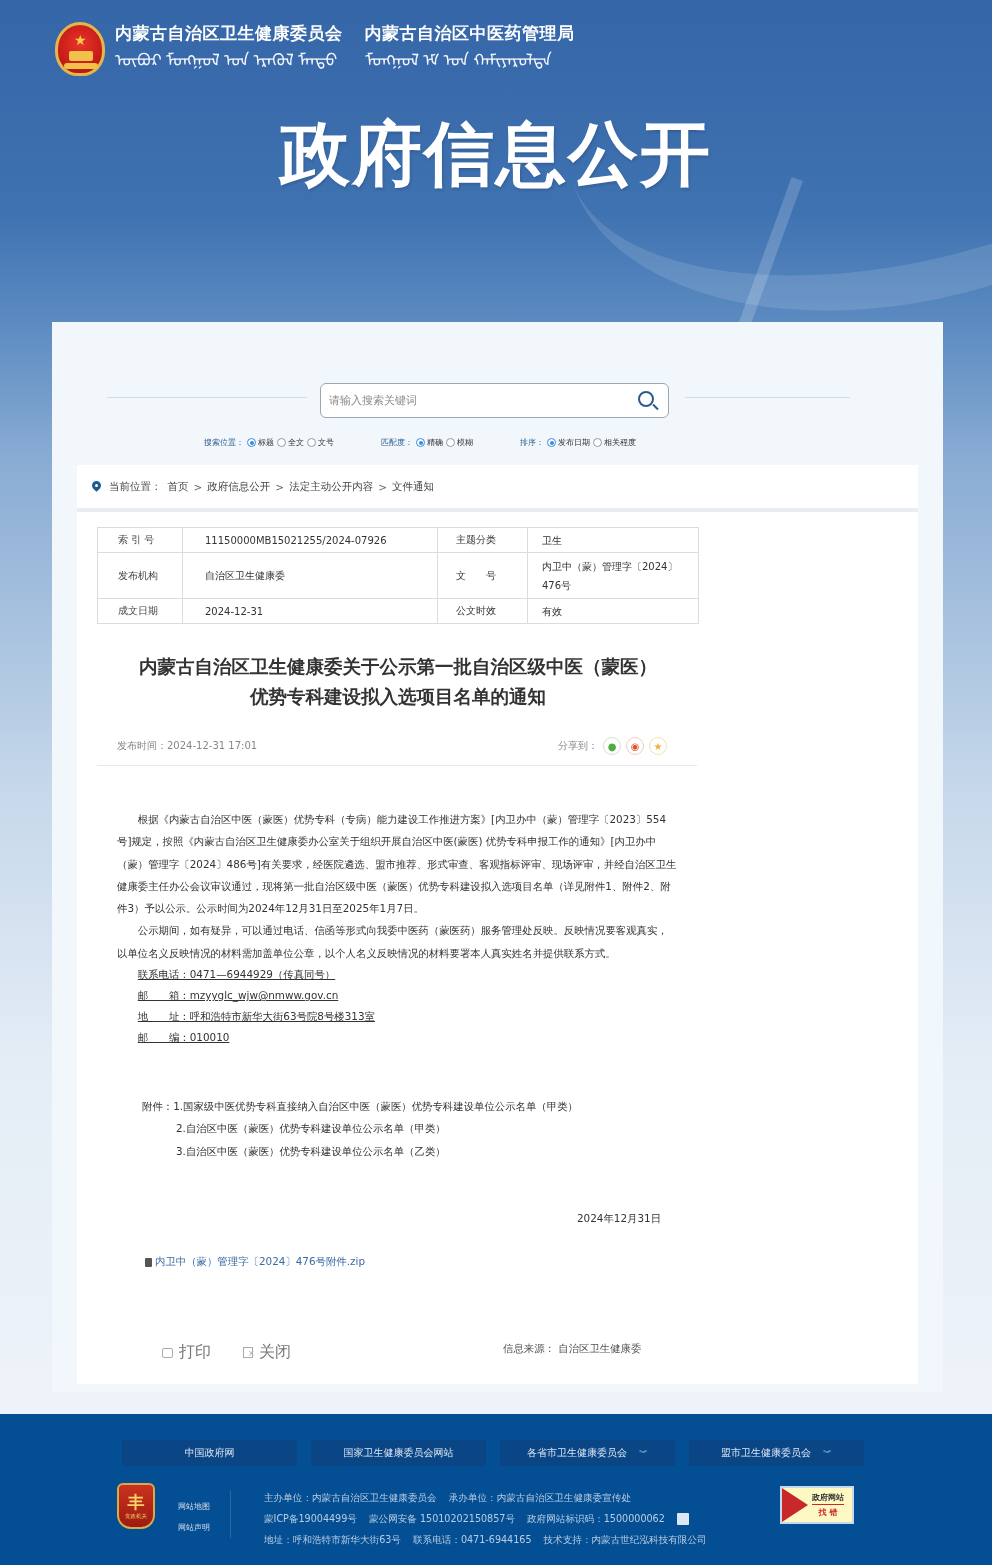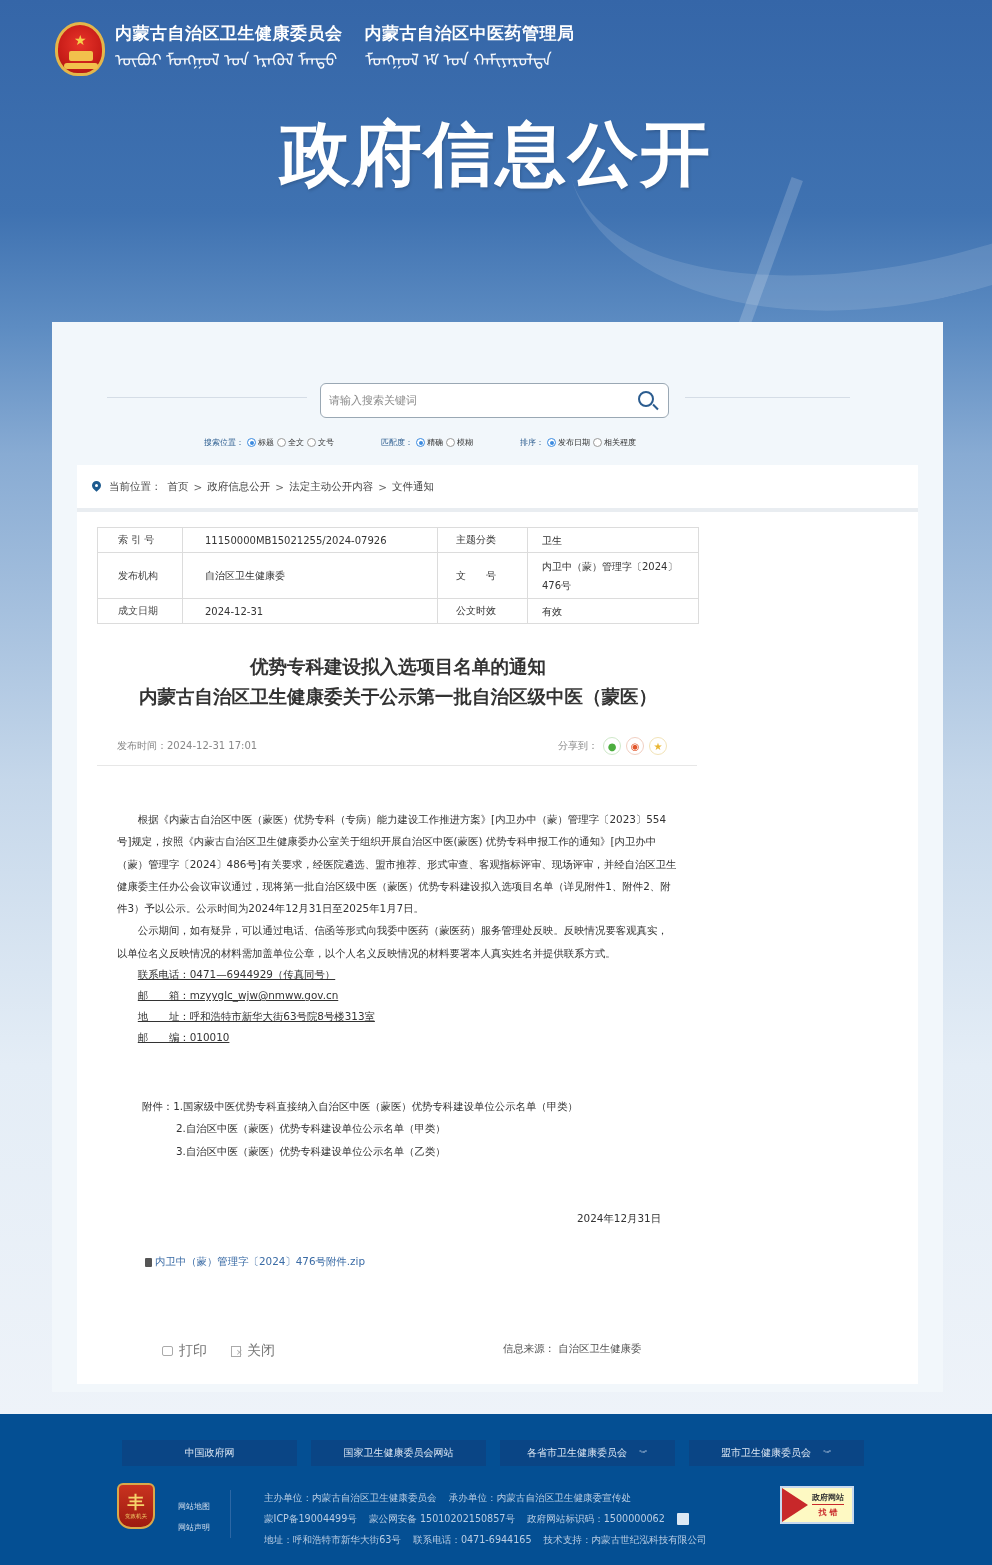--- a/index.html
+++ b/index.html
@@ -117,21 +117,21 @@
   }
   .body p { text-indent: 2em; }
   .body .contact { padding-left: 2em; line-height: 21px; text-decoration: underline; }
   .body .contact div { white-space: nowrap; }
   .attach-block { position: absolute; left: 65px; top: 583px; font-size: 10.4px; color: #333; line-height: 22.3px; }
   .attach-block .indent { padding-left: 34px; }
   .sign-date { position: absolute; left: 500px; top: 700px; font-size: 10.4px; color: #333; }
   .file-link { position: absolute; left: 68px; top: 743px; font-size: 10.4px; color: #3a6ba5; cursor: pointer; display: flex; align-items: center; }
   .zip-icon { width: 7px; height: 9px; background: #555; margin-right: 3px; border-radius: 1px; }
 
-  .actions { position: absolute; left: 85px; top: 830px; display: flex; gap: 24px; font-size: 14px; color: #777; }
+  .actions { position: absolute; left: 85px; top: 830px; display: flex; gap: 32px; font-size: 16px; color: #777; }
   .action { display: flex; align-items: center; gap: 6px; cursor: pointer; }
   .print-icon { width: 11px; height: 10px; border: 1.5px solid #aaa; border-radius: 2px; }
   .close-icon { width: 10px; height: 11px; border: 1.5px solid #aaa; position: relative; }
   .close-icon::after { content: "×"; position: absolute; left: 4px; top: 2px; font-size: 8px; color: #aaa; line-height: 8px; }
   .source { position: absolute; left: 426px; top: 830px; font-size: 10.4px; color: #555; }
 
   .footer {
     position: absolute; left: 0; top: 1414px; width: 992px; height: 151px; background: #044f93;
   }
   .footer-nav { position: absolute; left: 122px; top: 26px; display: flex; gap: 14px; }
@@ -275,22 +275,22 @@
         <tr class="r3">
           <td class="k">成文日期</td>
           <td class="v">2024-12-31</td>
           <td class="k2">公文时效</td>
           <td class="v2">有效</td>
         </tr>
       </tbody>
         </table>
 
       <div class="doc-title">
+        <div>内蒙古自治区卫生健康委关于公示第一批自治区级中医（蒙医）</div>
         <div>优势专科建设拟入选项目名单的通知</div>
-        <div>内蒙古自治区卫生健康委关于公示第一批自治区级中医（蒙医）</div>
       </div>
 
       <div class="pub-row">
         <span>发布时间：2024-12-31 17:01</span>
         <span class="share">
           <span>分享到：</span>
           <span class="share-btn wechat">●</span>
           <span class="share-btn weibo">◉</span>
           <span class="share-btn fav">★</span>
         </span>

